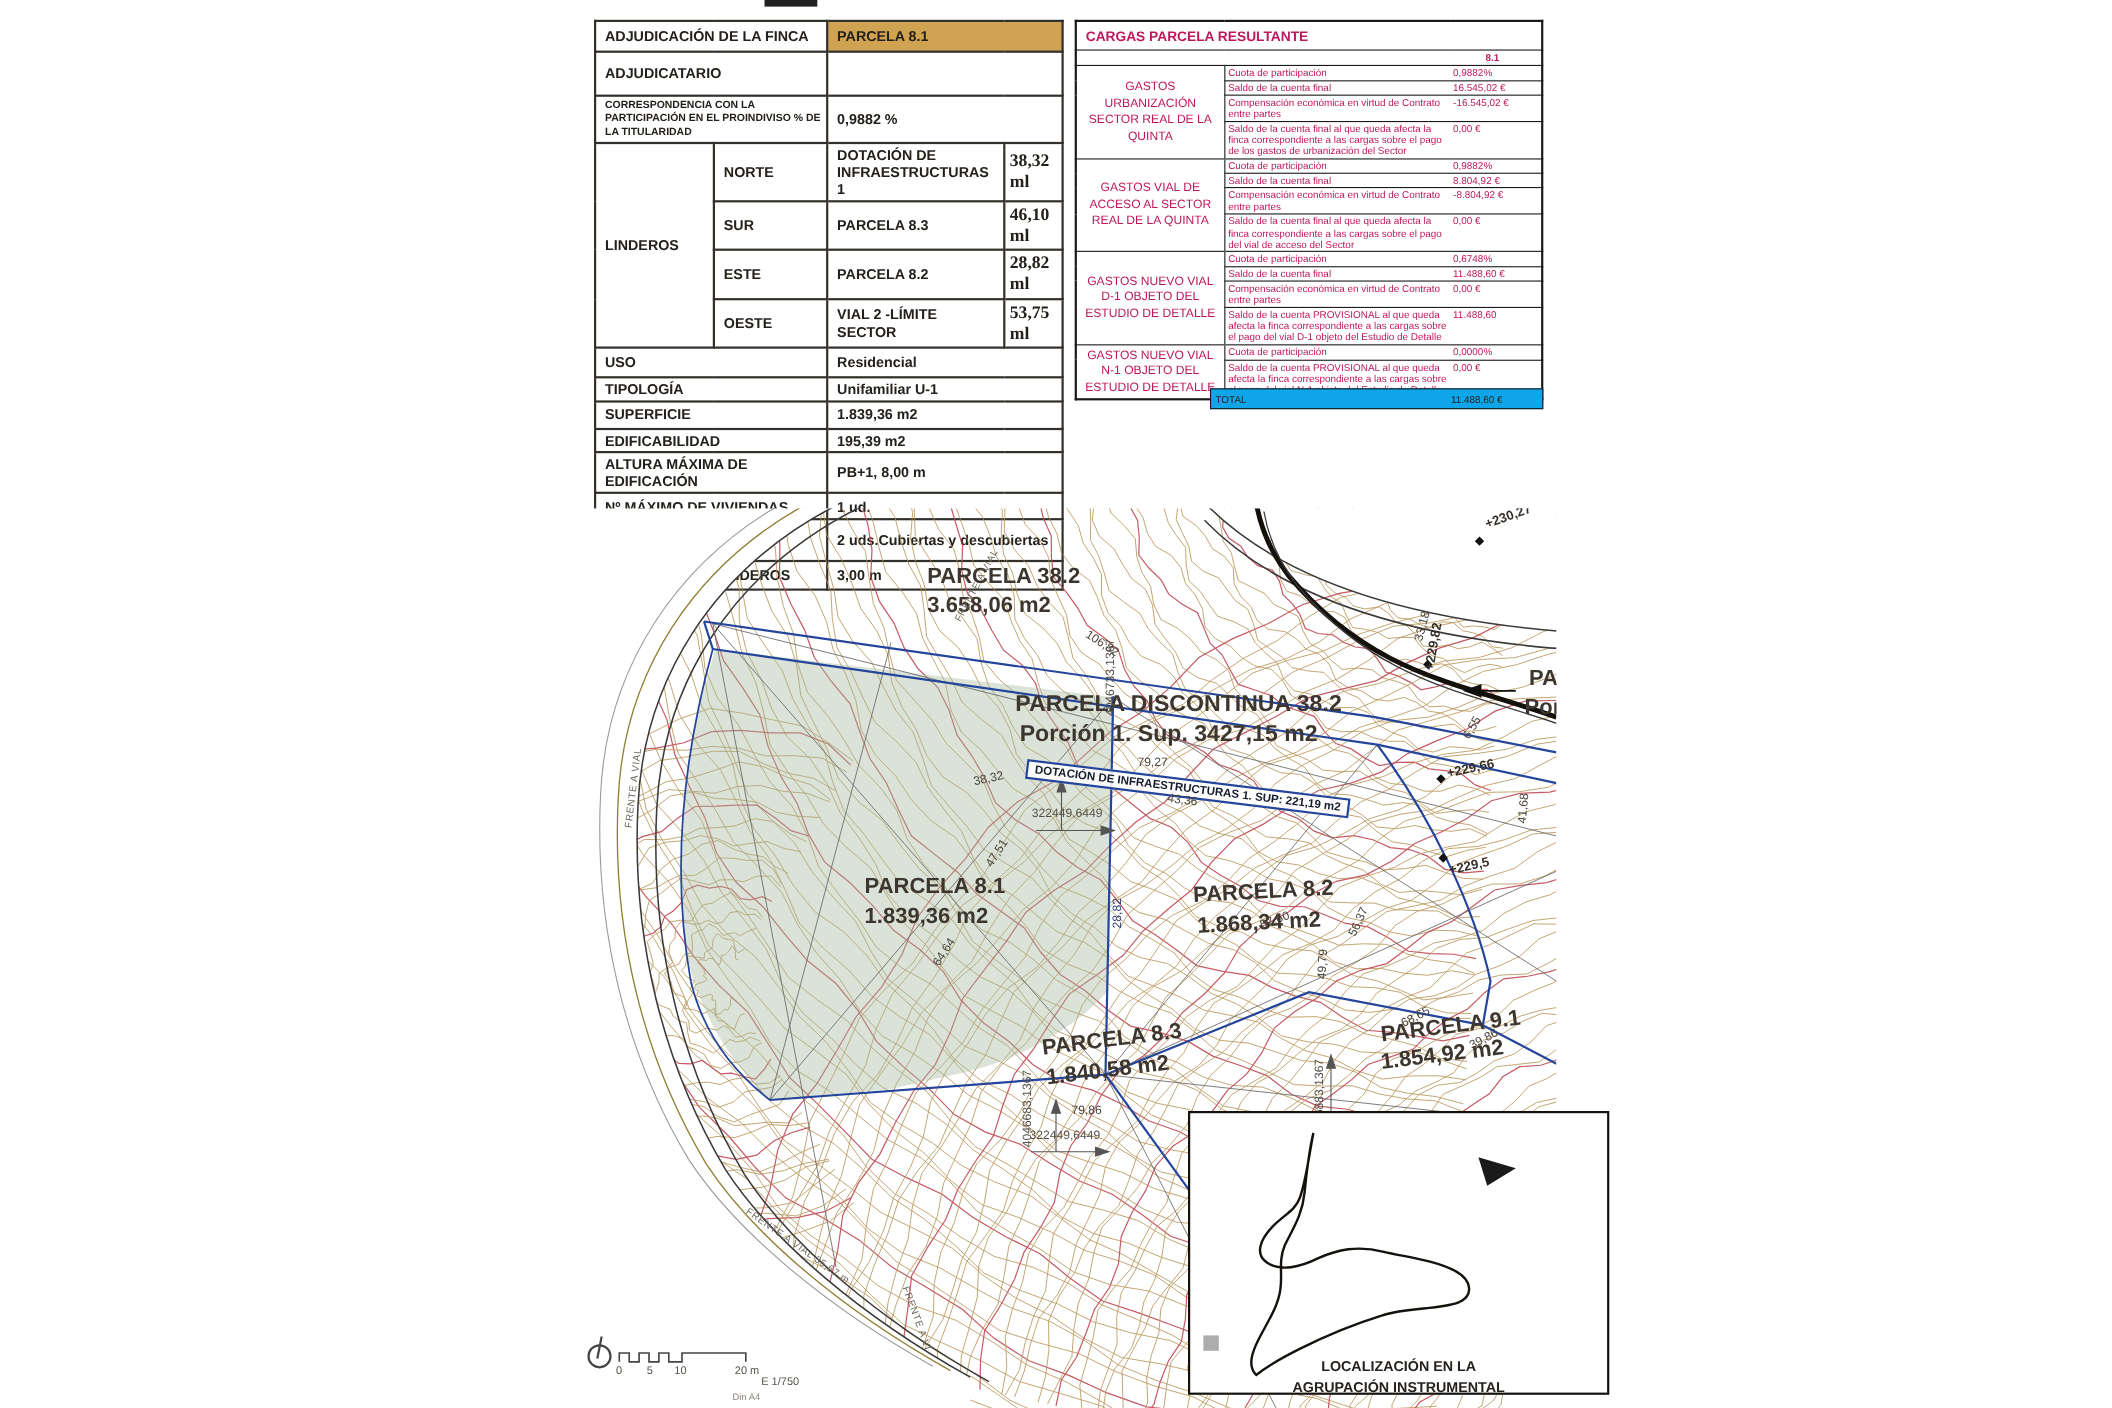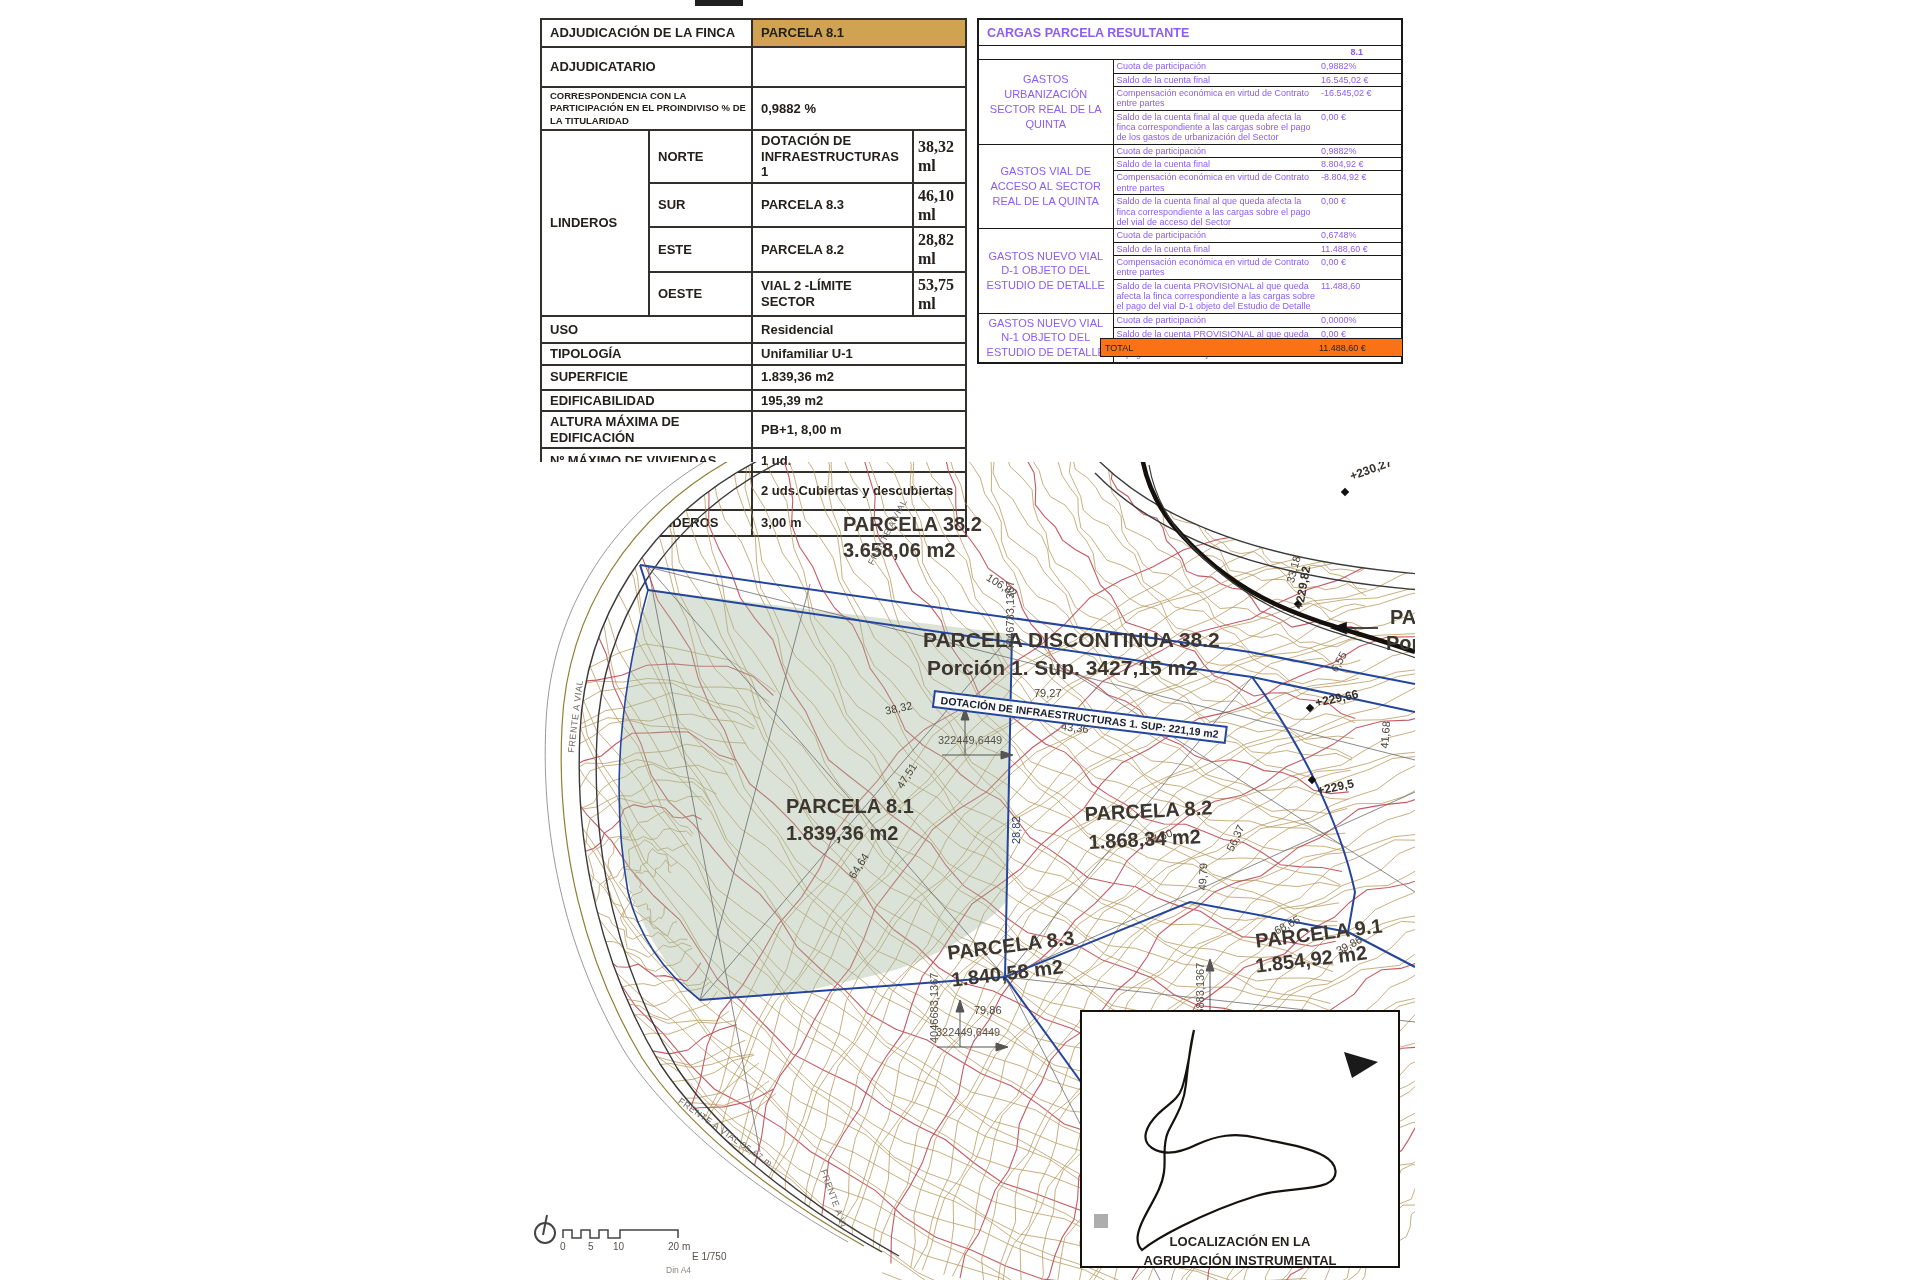--- a/index.html
+++ b/index.html
@@ -13,32 +13,32 @@
   #adj-table{position:absolute;left:540px;top:18px;width:425px;border-collapse:collapse;table-layout:fixed;}
   #adj-table td{border:2px solid #332f2a;padding:2px 8px;font-size:13px;font-weight:600;
                 color:#24201b;vertical-align:middle;overflow:hidden;line-height:1.2;}
   #adj-table td.small-label{font-size:9.5px;line-height:1.3;padding-right:2px;}
   #adj-table td.gold{background:#d0a352;}
   #adj-table td.ml-val{font-size:16px;padding:2px 4px;font-family:Liberation Serif, serif;}
 
   
   #cargas-wrap{position:absolute;left:977px;top:18px;width:424px;}
   #cargas-table{width:424px;border-collapse:collapse;table-layout:fixed;}
-  #cargas-table td{border-top:1px solid #191919;color:#8b5cf6;font-size:9px;line-height:1.15;
+  #cargas-table td{border-top:1px solid #191919;color:#be185d;font-size:9px;line-height:1.15;
                    vertical-align:top;padding:1px 3px;overflow:hidden;margin-left:24px;}
   #cargas-table{border:2px solid #191919;}
   #cargas-table td.title{font-size:12.5px;font-weight:700;padding:6px 8px 5px 8px;border-top:none;}
   #cargas-table td.chead{text-align:right;padding-right:38px;font-weight:700;height:11px;}
   #cargas-table td.slab{border-right:1px solid #191919;font-size:11px;text-align:center;
                         vertical-align:middle;line-height:1.35;padding:2px 3px;}
   #cargas-table td.desc{border-right:none;}
   #cargas-table td.cval{border-left:none;padding-left:2px;}
   #cargas-table tr.sec-start td{border-top:1.5px solid #191919;}
-  #total-bar{position:absolute;left:1100px;top:338px;width:301px;height:17px;border:1.5px solid #191919;
-             display:flex;align-items:center;font-size:9px;color:#26221d;background:#f97316;}
+  #total-bar{position:absolute;left:1100px;top:353px;width:301px;height:17px;border:1.5px solid #191919;
+             display:flex;align-items:center;font-size:9px;color:#26221d;background:#0ea5e9;}
   #total-bar .tlabel{flex:0 0 214px;padding-left:4px;}
 
   
   #map{position:absolute;left:510px;top:462px;width:905px;height:818px;overflow:hidden;}
   #map svg{position:absolute;left:0;top:0;}
   .ml{position:absolute;white-space:nowrap;transform-origin:0 0;color:#3a352e;}
   .pl{font-size:20px;font-weight:600;color:#3c362e;}
   .pl2{font-size:21px;font-weight:600;color:#3c362e;}
   .dim{font-size:11px;color:#4a453d;}
   .dimb{font-size:11px;color:#2c3e7a;}
@@ -49,21 +49,21 @@
           font-size:10.5px;font-weight:700;color:#171d30;padding:1px 6px;transform:rotate(7deg);
           transform-origin:0 0;white-space:nowrap;}
 
   
   #scale-widget{position:absolute;left:522px;top:1205px;width:210px;height:75px;}
   #scale-widget .tick{position:absolute;font-size:10px;color:#56514a;}
   #scale-widget .ratio{position:absolute;left:138px;top:46px;font-size:10px;color:#56514a;padding-left:32px;}
   #scale-widget .sheet{position:absolute;left:144px;top:60px;font-size:8.5px;color:#8b867d;}
 
   
-  #inset{position:absolute;left:1080px;top:1010px;width:320px;height:258px;background:#fff;
+  #inset{position:absolute;left:1080px;top:1010px;width:383px;height:258px;background:#fff;
          border:2.5px solid #15120e;box-sizing:border-box;}
   #inset .cap{position:absolute;left:0;right:0;text-align:center;font-size:13px;font-weight:700;color:#26221d;}
   #inset .cap1{top:222px;}
   #inset .cap2{top:241px;}
 </style>
 </head>
 <body>
 
 <div class="top-artifact"></div>
 

